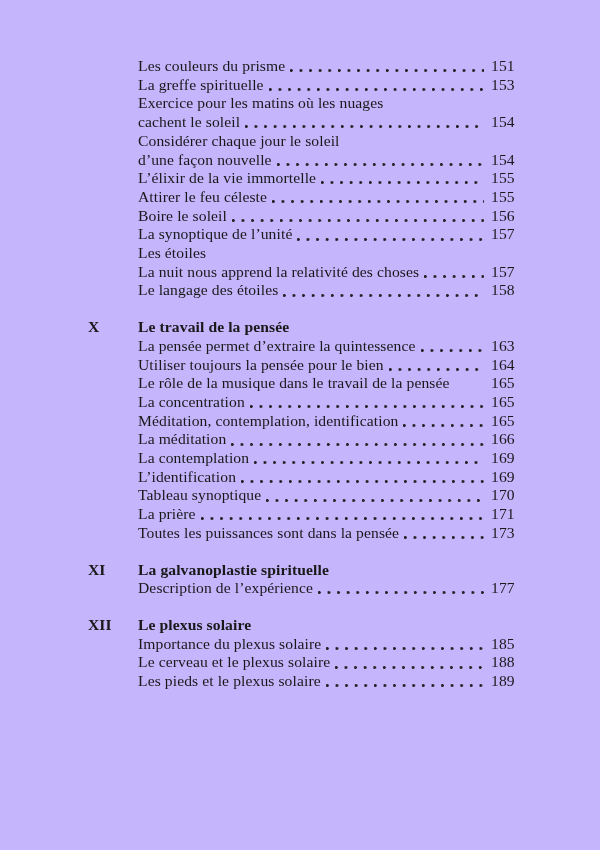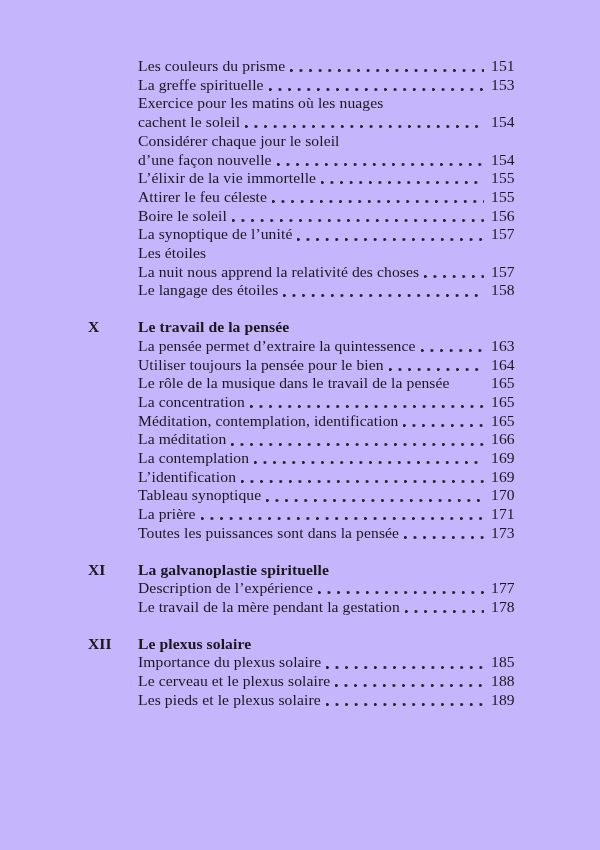--- a/index.html
+++ b/index.html
@@ -190,25 +190,20 @@
     <div class="chapter-row">
       <span class="numeral">XI</span>
       <span class="chapter-title">La galvanoplastie spirituelle</span>
     </div>
     <div class="entries">
           <div class="entry-row">
     <span class="entry-label">Description de l’expérience</span>
     <span class="leader"></span>
     <span class="entry-page">177</span>
   </div>
-          <div class="entry-row">
-    <span class="entry-label">Le travail de la mère pendant la gestation</span>
-    <span class="leader"></span>
-    <span class="entry-page">178</span>
-  </div>
         </div>
   </section>
       <section class="section">
     <div class="chapter-row">
       <span class="numeral">XII</span>
       <span class="chapter-title">Le plexus solaire</span>
     </div>
     <div class="entries">
           <div class="entry-row">
     <span class="entry-label">Importance du plexus solaire</span>

